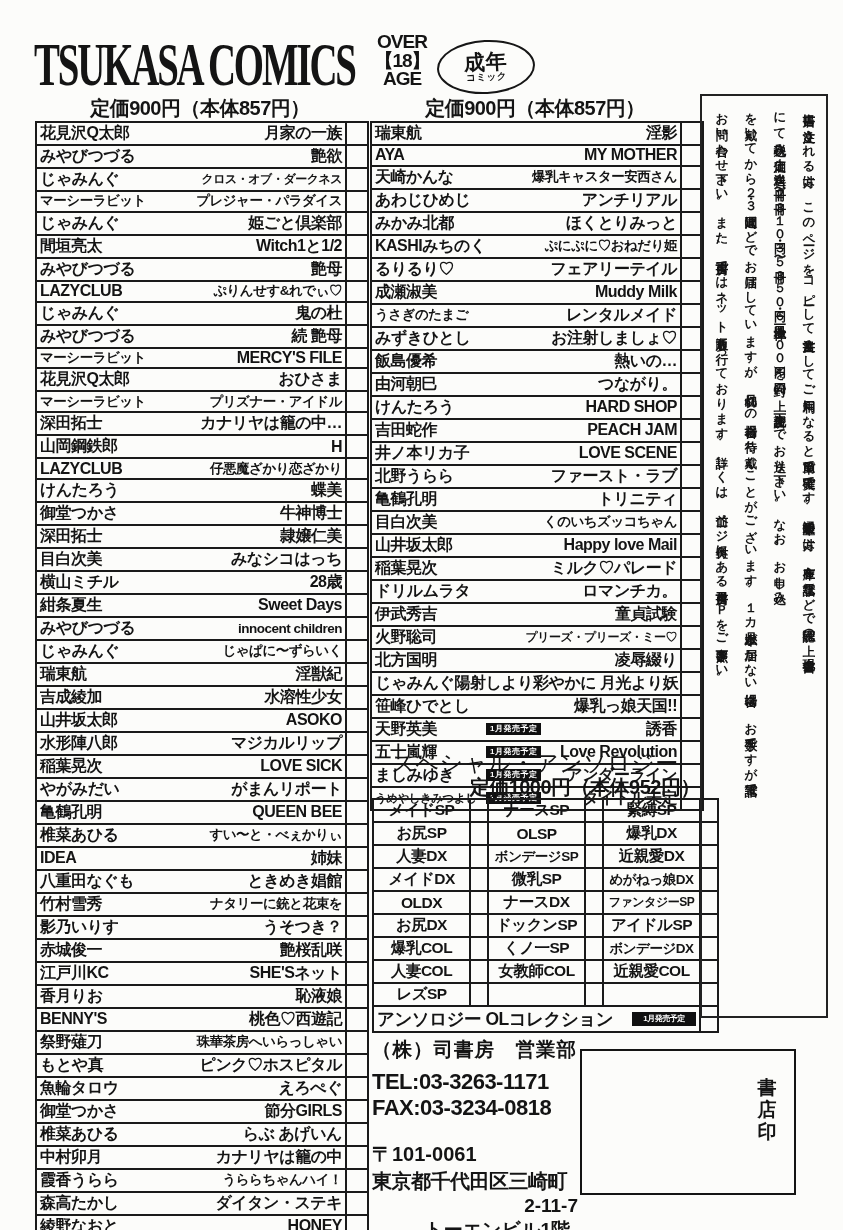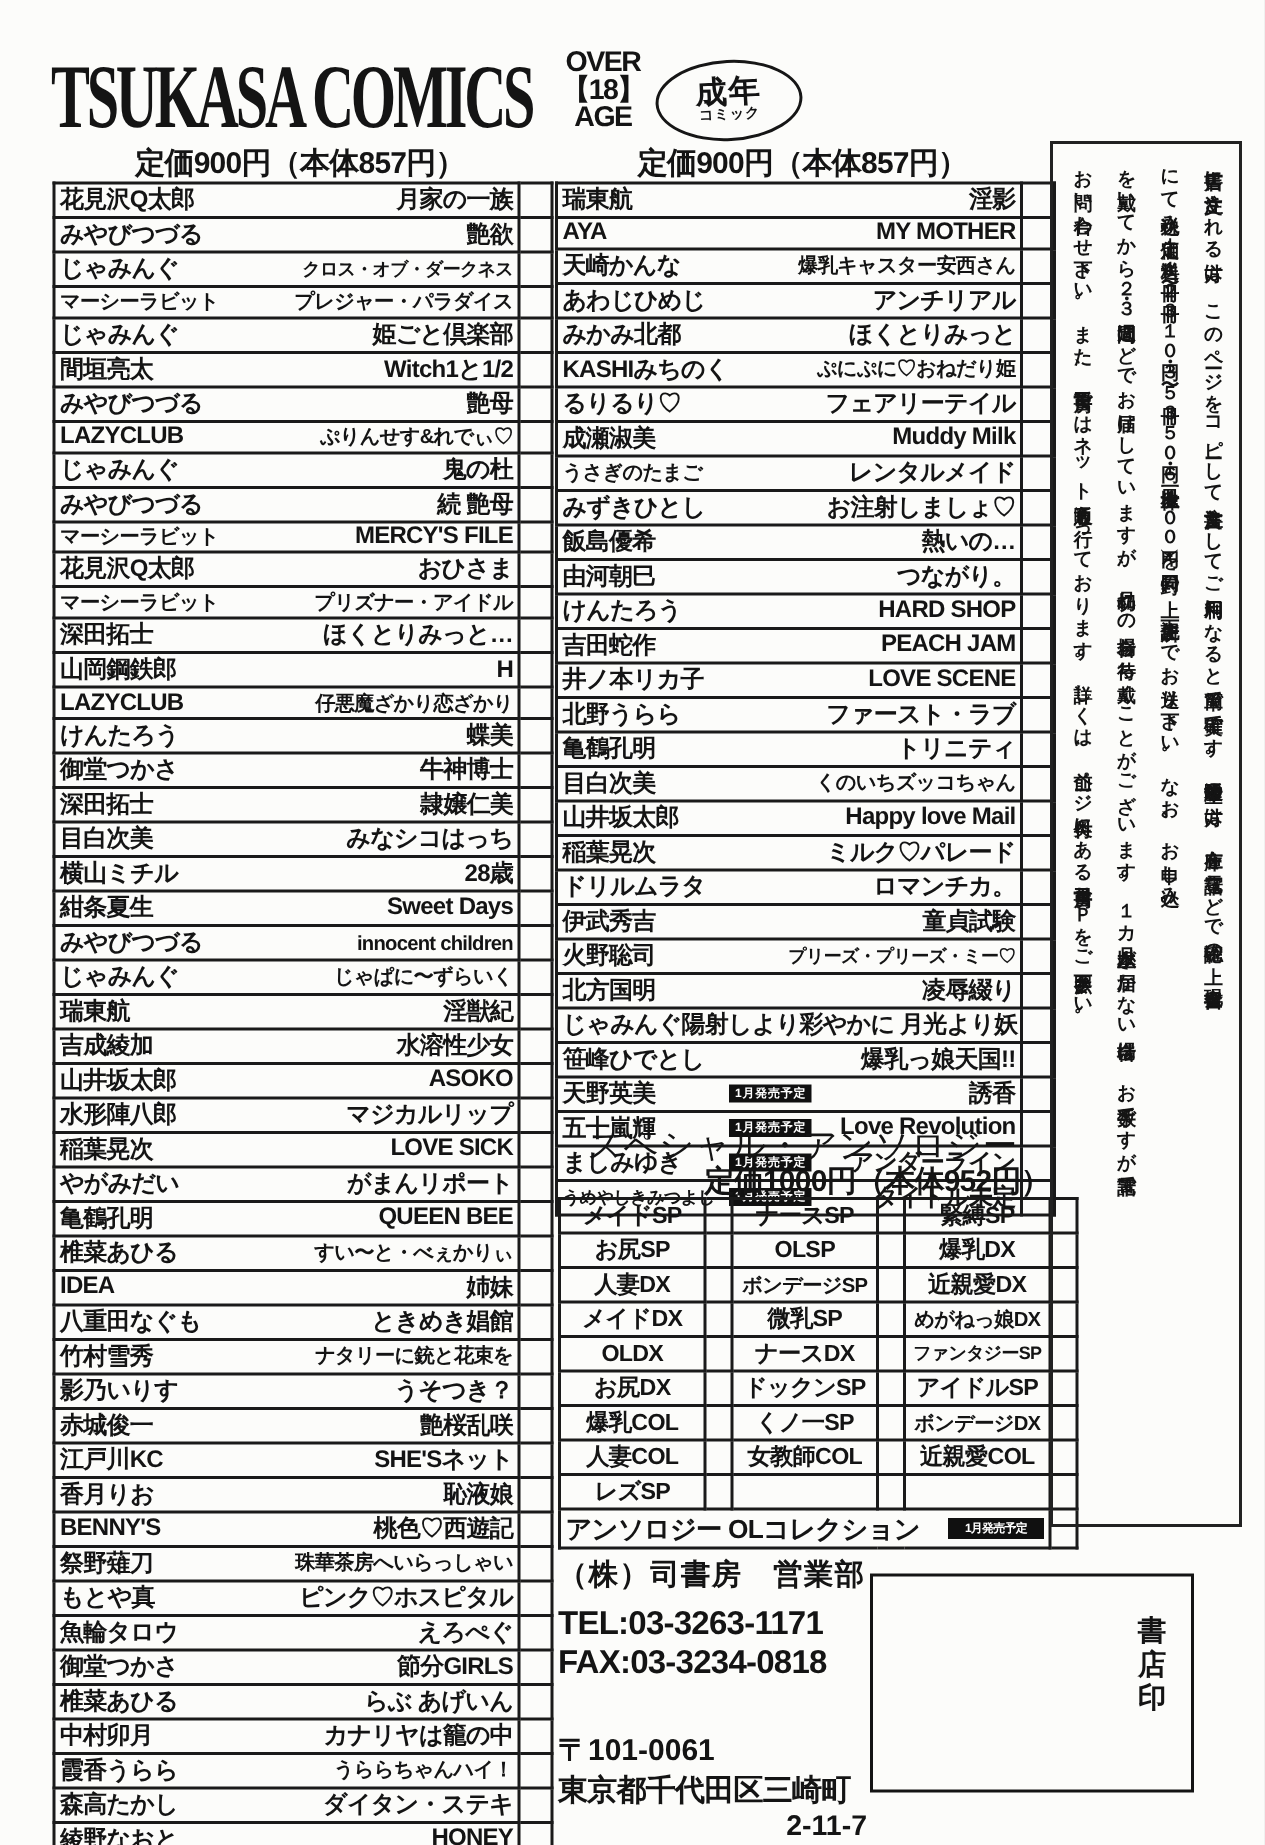--- a/index.html
+++ b/index.html
@@ -59,21 +59,21 @@
   td.gmain.s{font-size:12px;}
   td.gchk{width:16px;padding:0;}
   .grid tfoot td{height:22px;}
   .ol-label{display:flex;align-items:center;font-weight:bold;font-size:17.5px;letter-spacing:-.5px;}
   .ol-badge{margin-left:auto;background:#101010;color:#fff;font-size:8px;font-weight:bold;padding:2px 4px;line-height:1.15;white-space:normal;width:56px;text-align:center;}
   
   .publisher{left:372px;top:1036px;width:212px;}
   .pub-company{font-weight:bold;font-size:19.5px;letter-spacing:1px;white-space:nowrap;}
   .pub-tel,.pub-fax{font-weight:bold;font-size:22px;letter-spacing:-.5px;white-space:nowrap;}
   .pub-tel{margin-top:6px;}
-  .pub-postal{font-weight:bold;font-size:20px;margin-top:32px;}
+  .pub-postal{font-weight:bold;font-size:20px;margin-top:20px;}
   .pub-addr1{font-weight:bold;font-size:20px;letter-spacing:-.5px;white-space:nowrap;}
   .pub-addr2{font-weight:bold;font-size:19px;text-align:right;padding-right:6px;}
   .pub-addr3{font-weight:bold;font-size:19px;text-align:right;padding-right:14px;white-space:nowrap;}
   
   .stamp-box{left:580px;top:1049px;width:212px;height:142px;border:2.5px solid #141414;}
   .stamp-label{
     position:absolute;right:14px;top:10px;
     writing-mode:vertical-rl;font-weight:bold;font-size:19px;letter-spacing:22px;
   }
   
@@ -248,21 +248,21 @@
       </span>
     </td>
     <td class="chk"></td>
   </tr>
 
   <tr>
     <td class="main">
       <span class="rowline">
         <span class="author">深田拓士</span>
 
-        <span class="title">ほくとりみっと…</span>
+        <span class="title">カナリヤは籠の中…</span>
       </span>
     </td>
     <td class="chk"></td>
   </tr>
 
   <tr>
     <td class="main">
       <span class="rowline">
         <span class="author">山岡鋼鉄郎</span>
 

